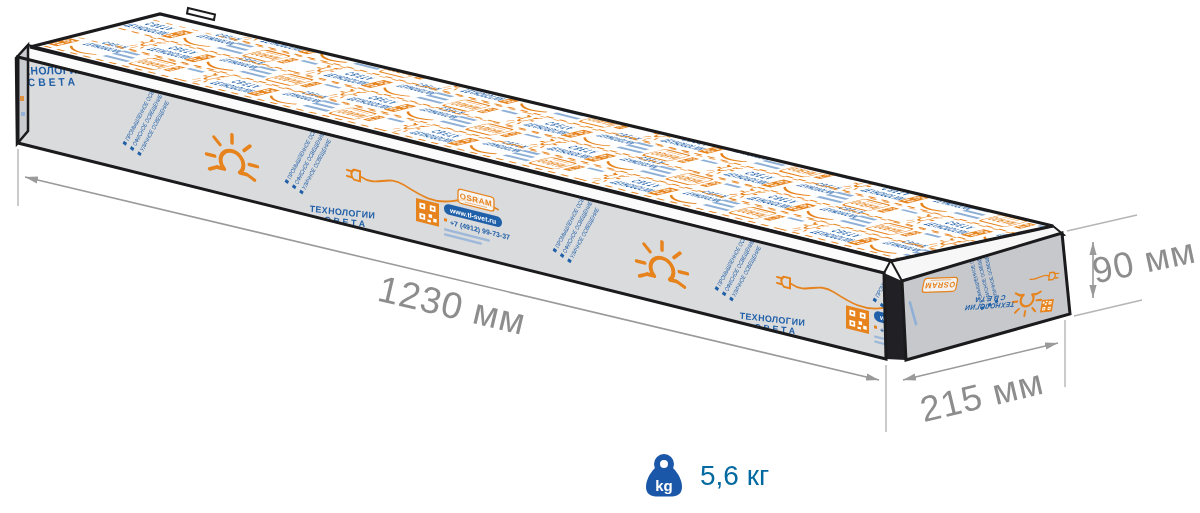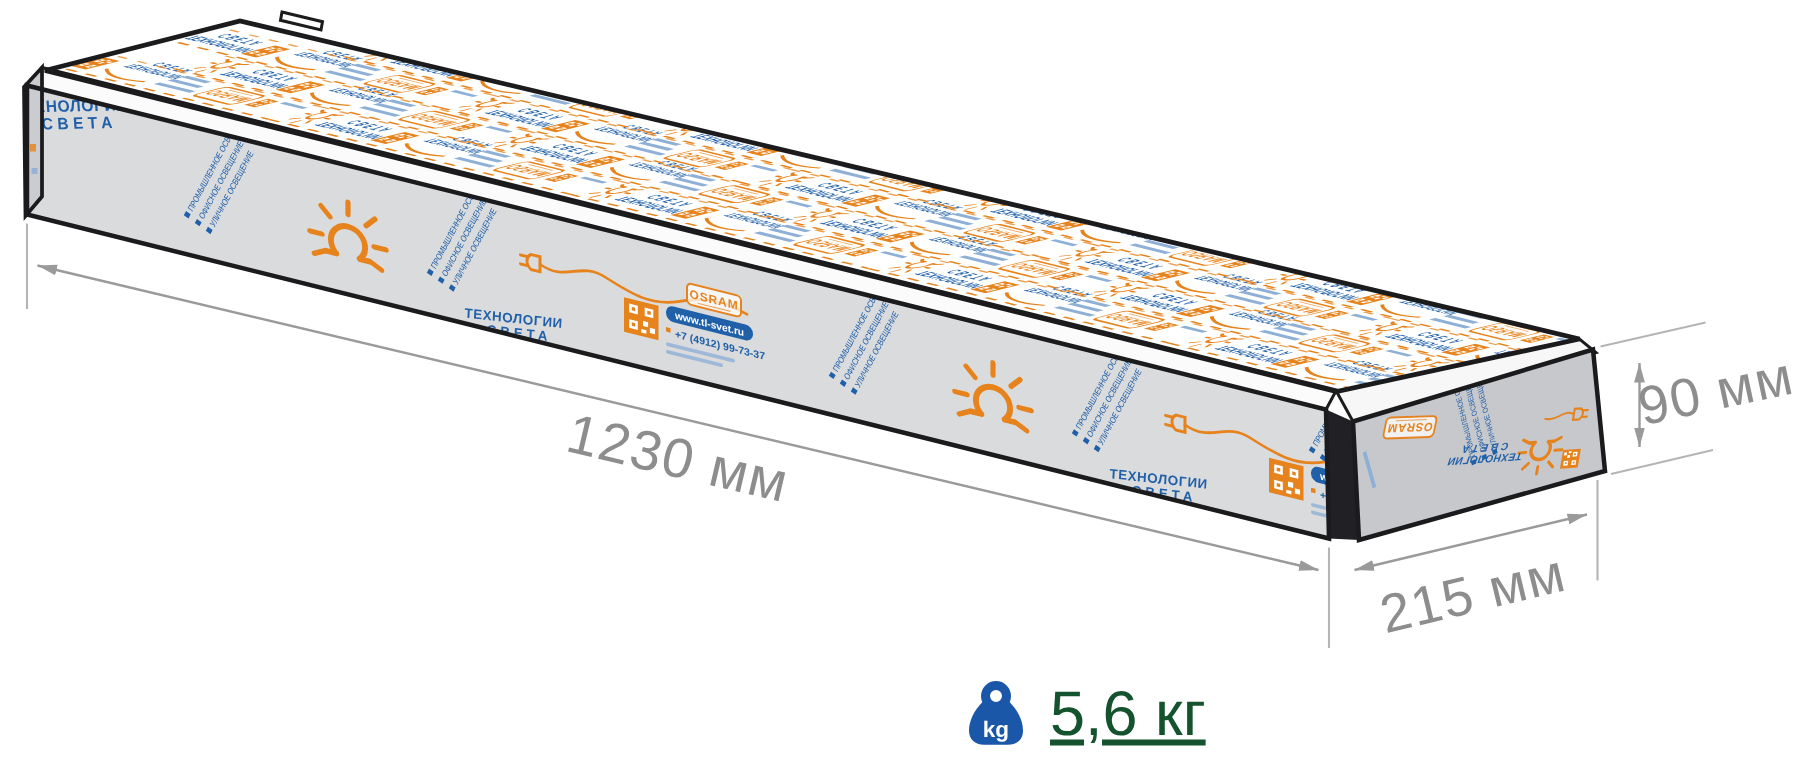--- a/index.html
+++ b/index.html
@@ -3,21 +3,21 @@
 <meta charset="utf-8">
 <style>
   html,body{margin:0;padding:0;background:#ffffff;}
   .scene{position:relative;width:1200px;height:513px;background:#ffffff;overflow:hidden;
          font-family:"Liberation Sans",sans-serif;}
   .scene svg text{font-family:"Liberation Sans",sans-serif;}
   .dim-label{fill:#8d8d8d;font-size:37px;letter-spacing:1px;}
   .dim-label-s{fill:#8d8d8d;font-size:36px;letter-spacing:1px;}
   .stats{position:absolute;top:452px;left:640px;display:flex;align-items:center;gap:62px;}
   .stat{display:flex;align-items:center;gap:12px;}
-  .stat .val{color:#14532d;font-size:42px;line-height:48px;white-space:nowrap;text-decoration:underline;}
+  .stat .val{color:#0369a1;font-size:28px;line-height:48px;white-space:nowrap;}
 </style>
 </head>
 <body>
 
 <div class="scene">
 
 <svg width="1200" height="513" viewBox="0 0 1200 513">
   <defs>
     <marker id="arr" markerUnits="userSpaceOnUse" markerWidth="14" markerHeight="10" refX="13" refY="5" orient="auto-start-reverse">
       <path d="M13,5 L0,1.4 L0,8.6 Z" fill="#9a9a9a"></path>

